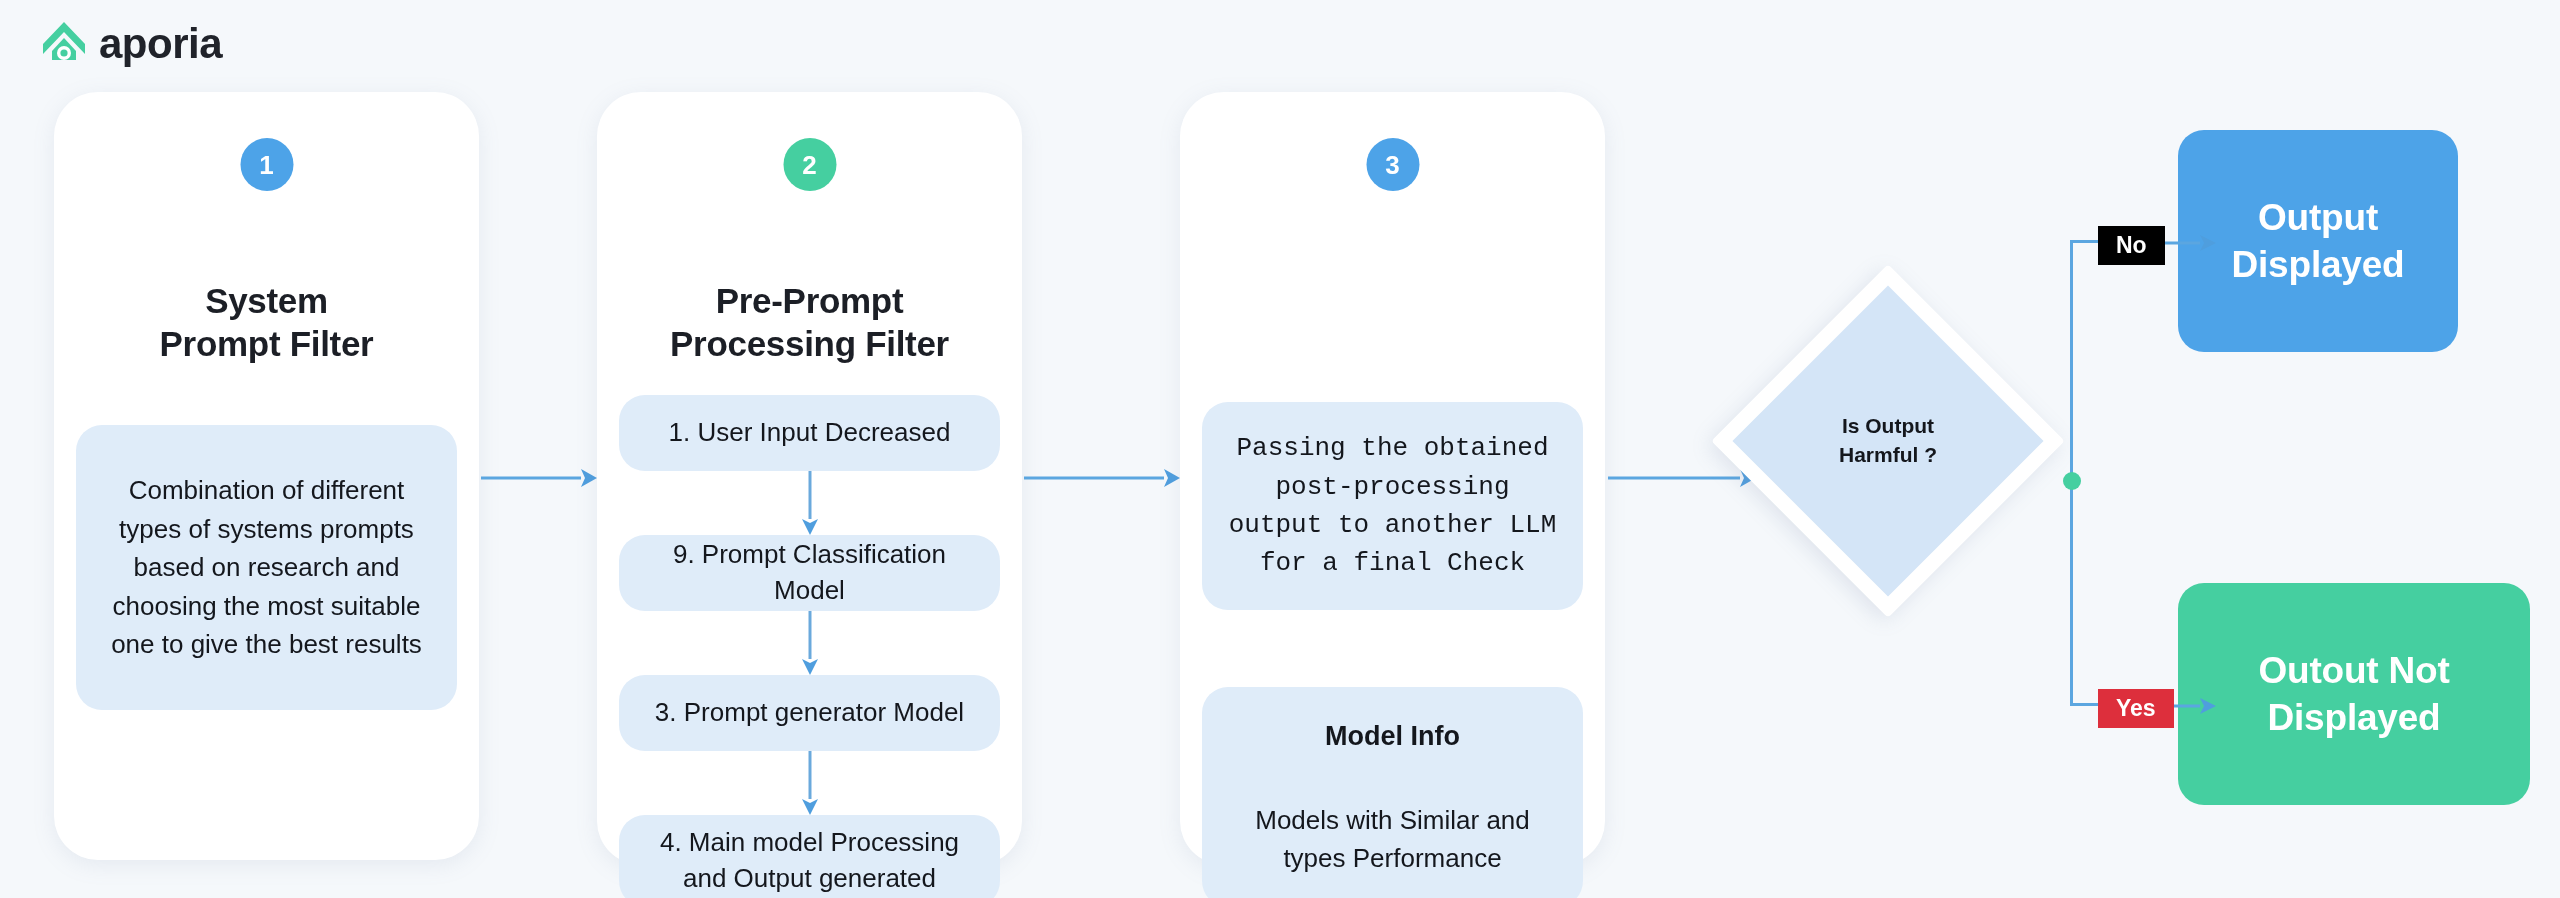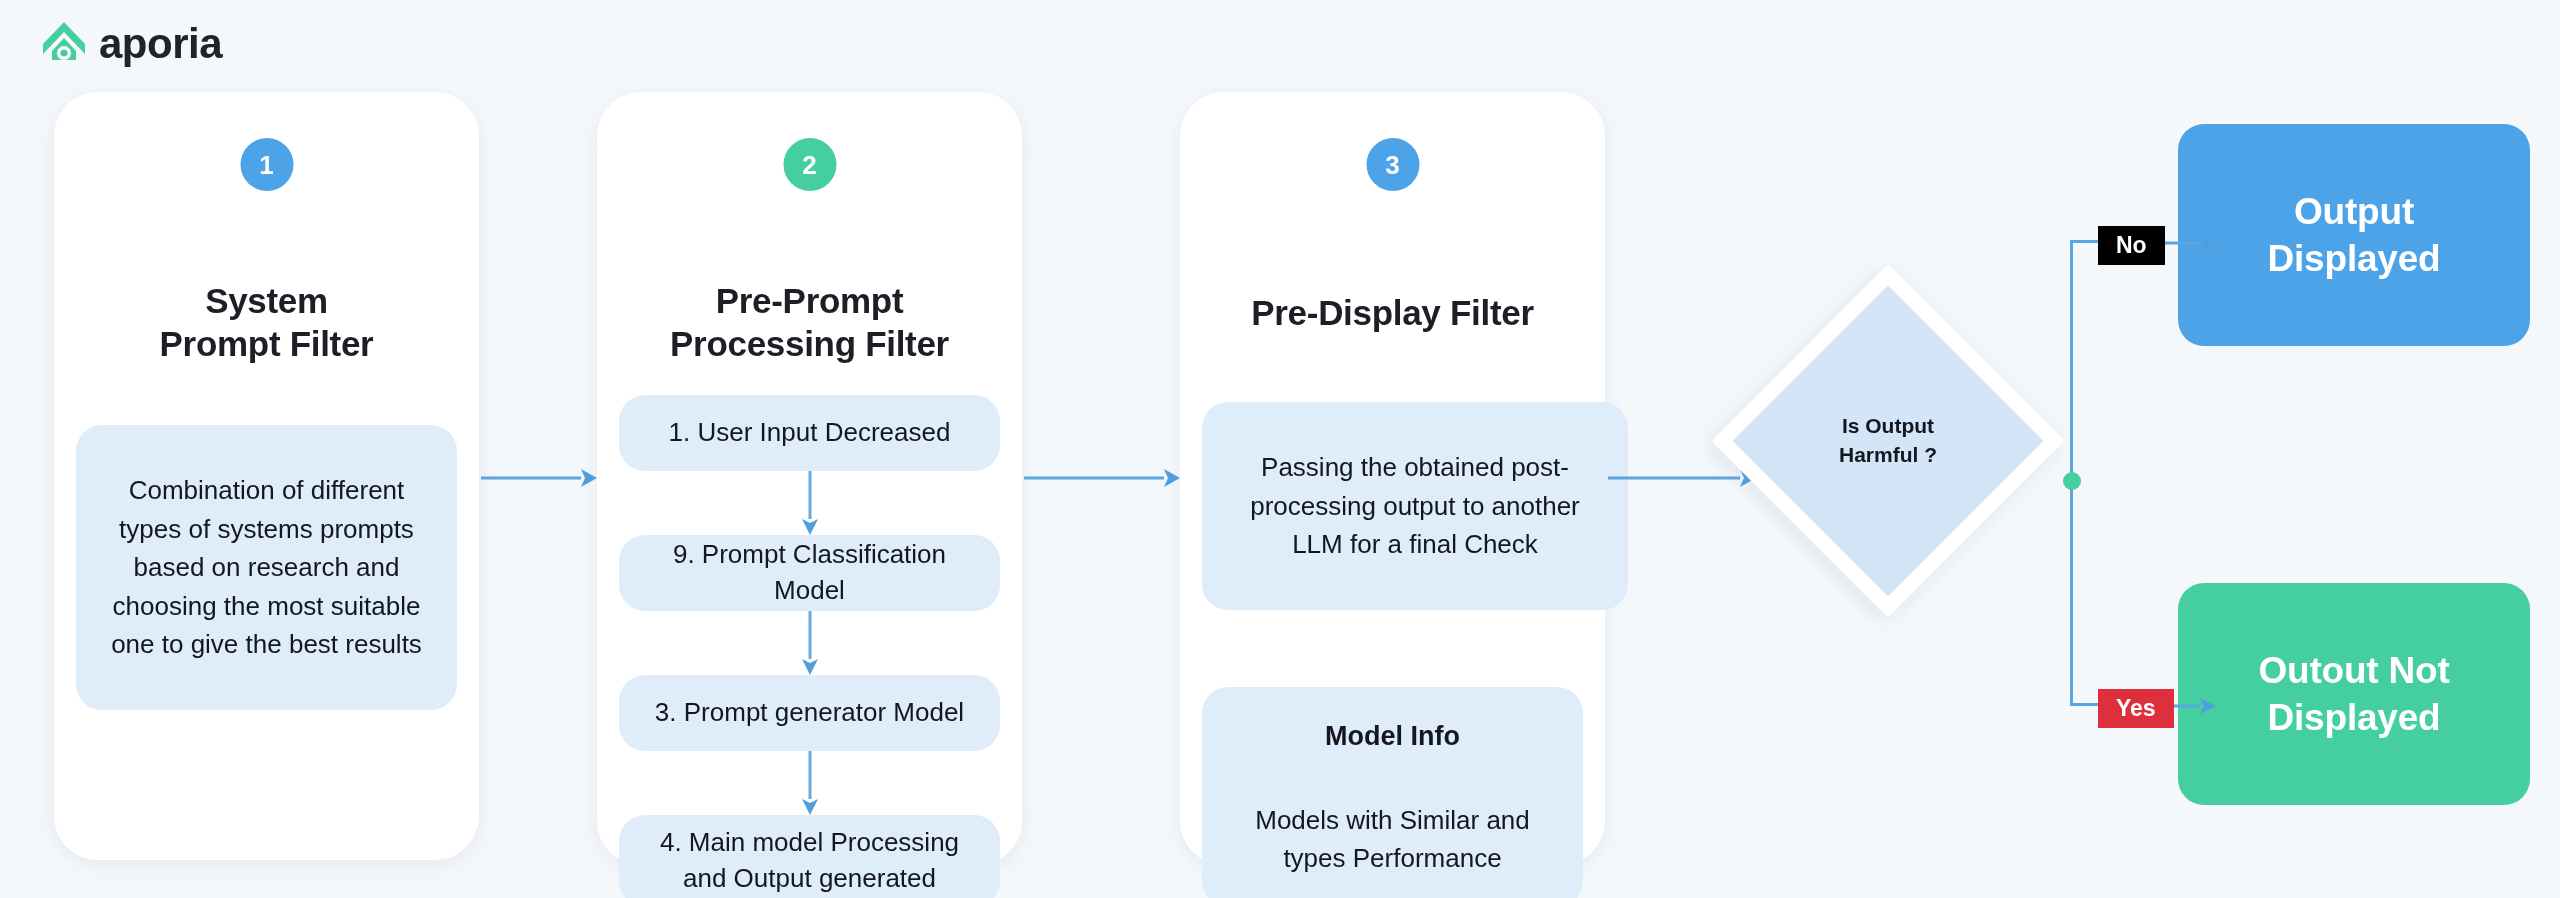--- a/index.html
+++ b/index.html
@@ -122,21 +122,21 @@
     left: 50%;
     transform: translateX(-50%);
     width: 22px;
     overflow: visible;
   }
   #c2-a1 { top: 379px; height: 64px; }
   #c2-a2 { top: 519px; height: 64px; }
   #c2-a3 { top: 659px; height: 64px; }
 
   
-  #c3-info-1 { left: 22px; top: 310px; width: 426px; height: 208px; }
+  #c3-info-1 { left: 22px; top: 310px; width: 381px; height: 208px; font-family: Liberation Mono, monospace; }
   #c3-info-2 { left: 22px; top: 595px; width: 381px; height: 220px; }
   .info-heading {
     font-size: 27px;
     font-weight: 700;
     color: #14171d;
     margin-bottom: 44px;
   }
 
   
   .h-arrow {
@@ -232,21 +232,21 @@
     align-items: center;
     justify-content: center;
     text-align: center;
     color: #ffffff;
     font-size: 37px;
     font-weight: 700;
     line-height: 1.28;
     padding: 16px 26px;
     letter-spacing: -0.2px;
   }
-  #result-displayed     { left: 2178px; top: 124px; width: 352px; height: 222px; background: #4da3e8; }
+  #result-displayed     { left: 2178px; top: 130px; width: 280px; height: 222px; background: #4da3e8; }
   #result-not-displayed { left: 2178px; top: 583px; width: 352px; height: 222px; background: #45cfa0; }
 </style>
 </head>
 <body>
 
 <div id="canvas">
 
   <div id="logo">
     <svg class="mark" viewBox="0 0 44 46">
       <path d="M22 2 L43 24 L43 34 L22 12 L1 34 L1 24 Z" fill="#45cfa0"></path>
@@ -309,21 +309,20 @@
 
   <div class="h-arrow" id="arrow-2-3">
     <svg width="156" height="24" viewBox="0 0 156 24">
       <line x1="0" y1="12" x2="140" y2="12" stroke="#5ba6e0" stroke-width="3"></line>
       <path d="M140 3 L156 12 L140 21 L144 12 Z" fill="#4f9ede"></path>
     </svg>
   </div>
 
   <div class="card" id="card-3">
     <div class="step-badge badge-blue">3</div>
-    <div class="card-title">Pre-Display Filter</div>
 
     <div class="info-box" id="c3-info-1">Passing the obtained post-processing output to another LLM for a final Check</div>
 
     <div class="info-box" id="c3-info-2">
       <div class="info-heading">Model Info</div>
       <div>Models with Similar and types Performance</div>
     </div>
   </div>
 
   <div class="h-arrow" id="arrow-3-d">

